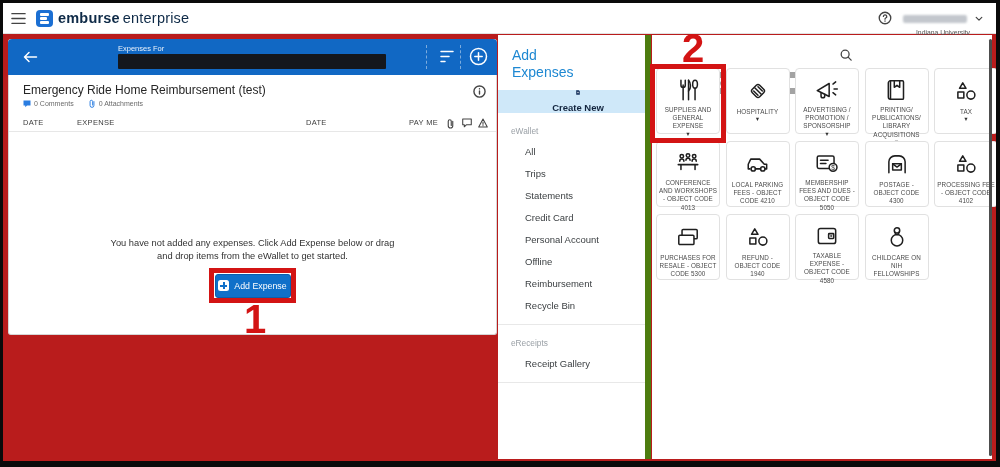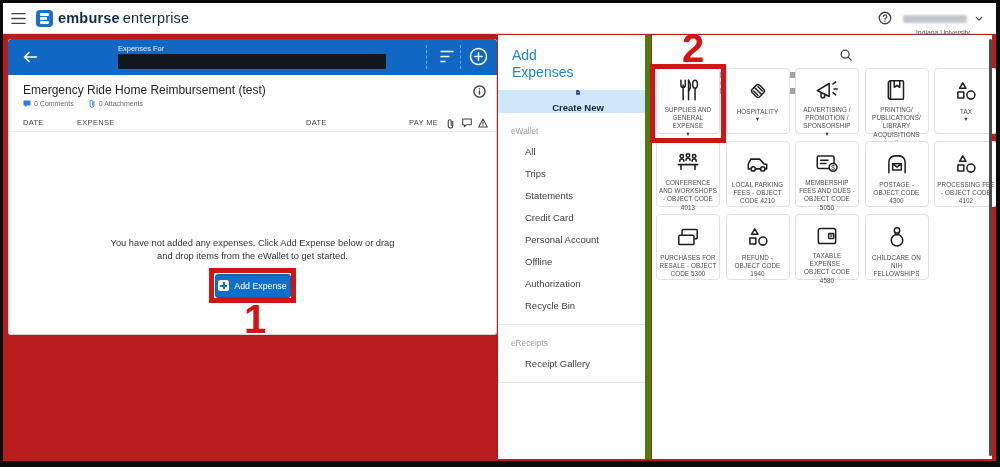--- a/index.html
+++ b/index.html
@@ -220,21 +220,21 @@
       <span class="txt">Create New</span>
     </div>
     <div class="sec-label">eWallet</div>
     <div class="mp-list">
           <div class="mp-item">All</div>
           <div class="mp-item">Trips</div>
           <div class="mp-item">Statements</div>
           <div class="mp-item">Credit Card</div>
           <div class="mp-item">Personal Account</div>
           <div class="mp-item">Offline</div>
-          <div class="mp-item">Authorization</div>
+          <div class="mp-item">Reimbursement</div>
           <div class="mp-item">Recycle Bin</div>
         </div>
     <div class="mp-div"></div>
     <div class="sec-label">eReceipts</div>
     <div class="mp-list">
           <div class="mp-item">Receipt Gallery</div>
         </div>
     <div class="mp-div"></div>
   </div>
 

